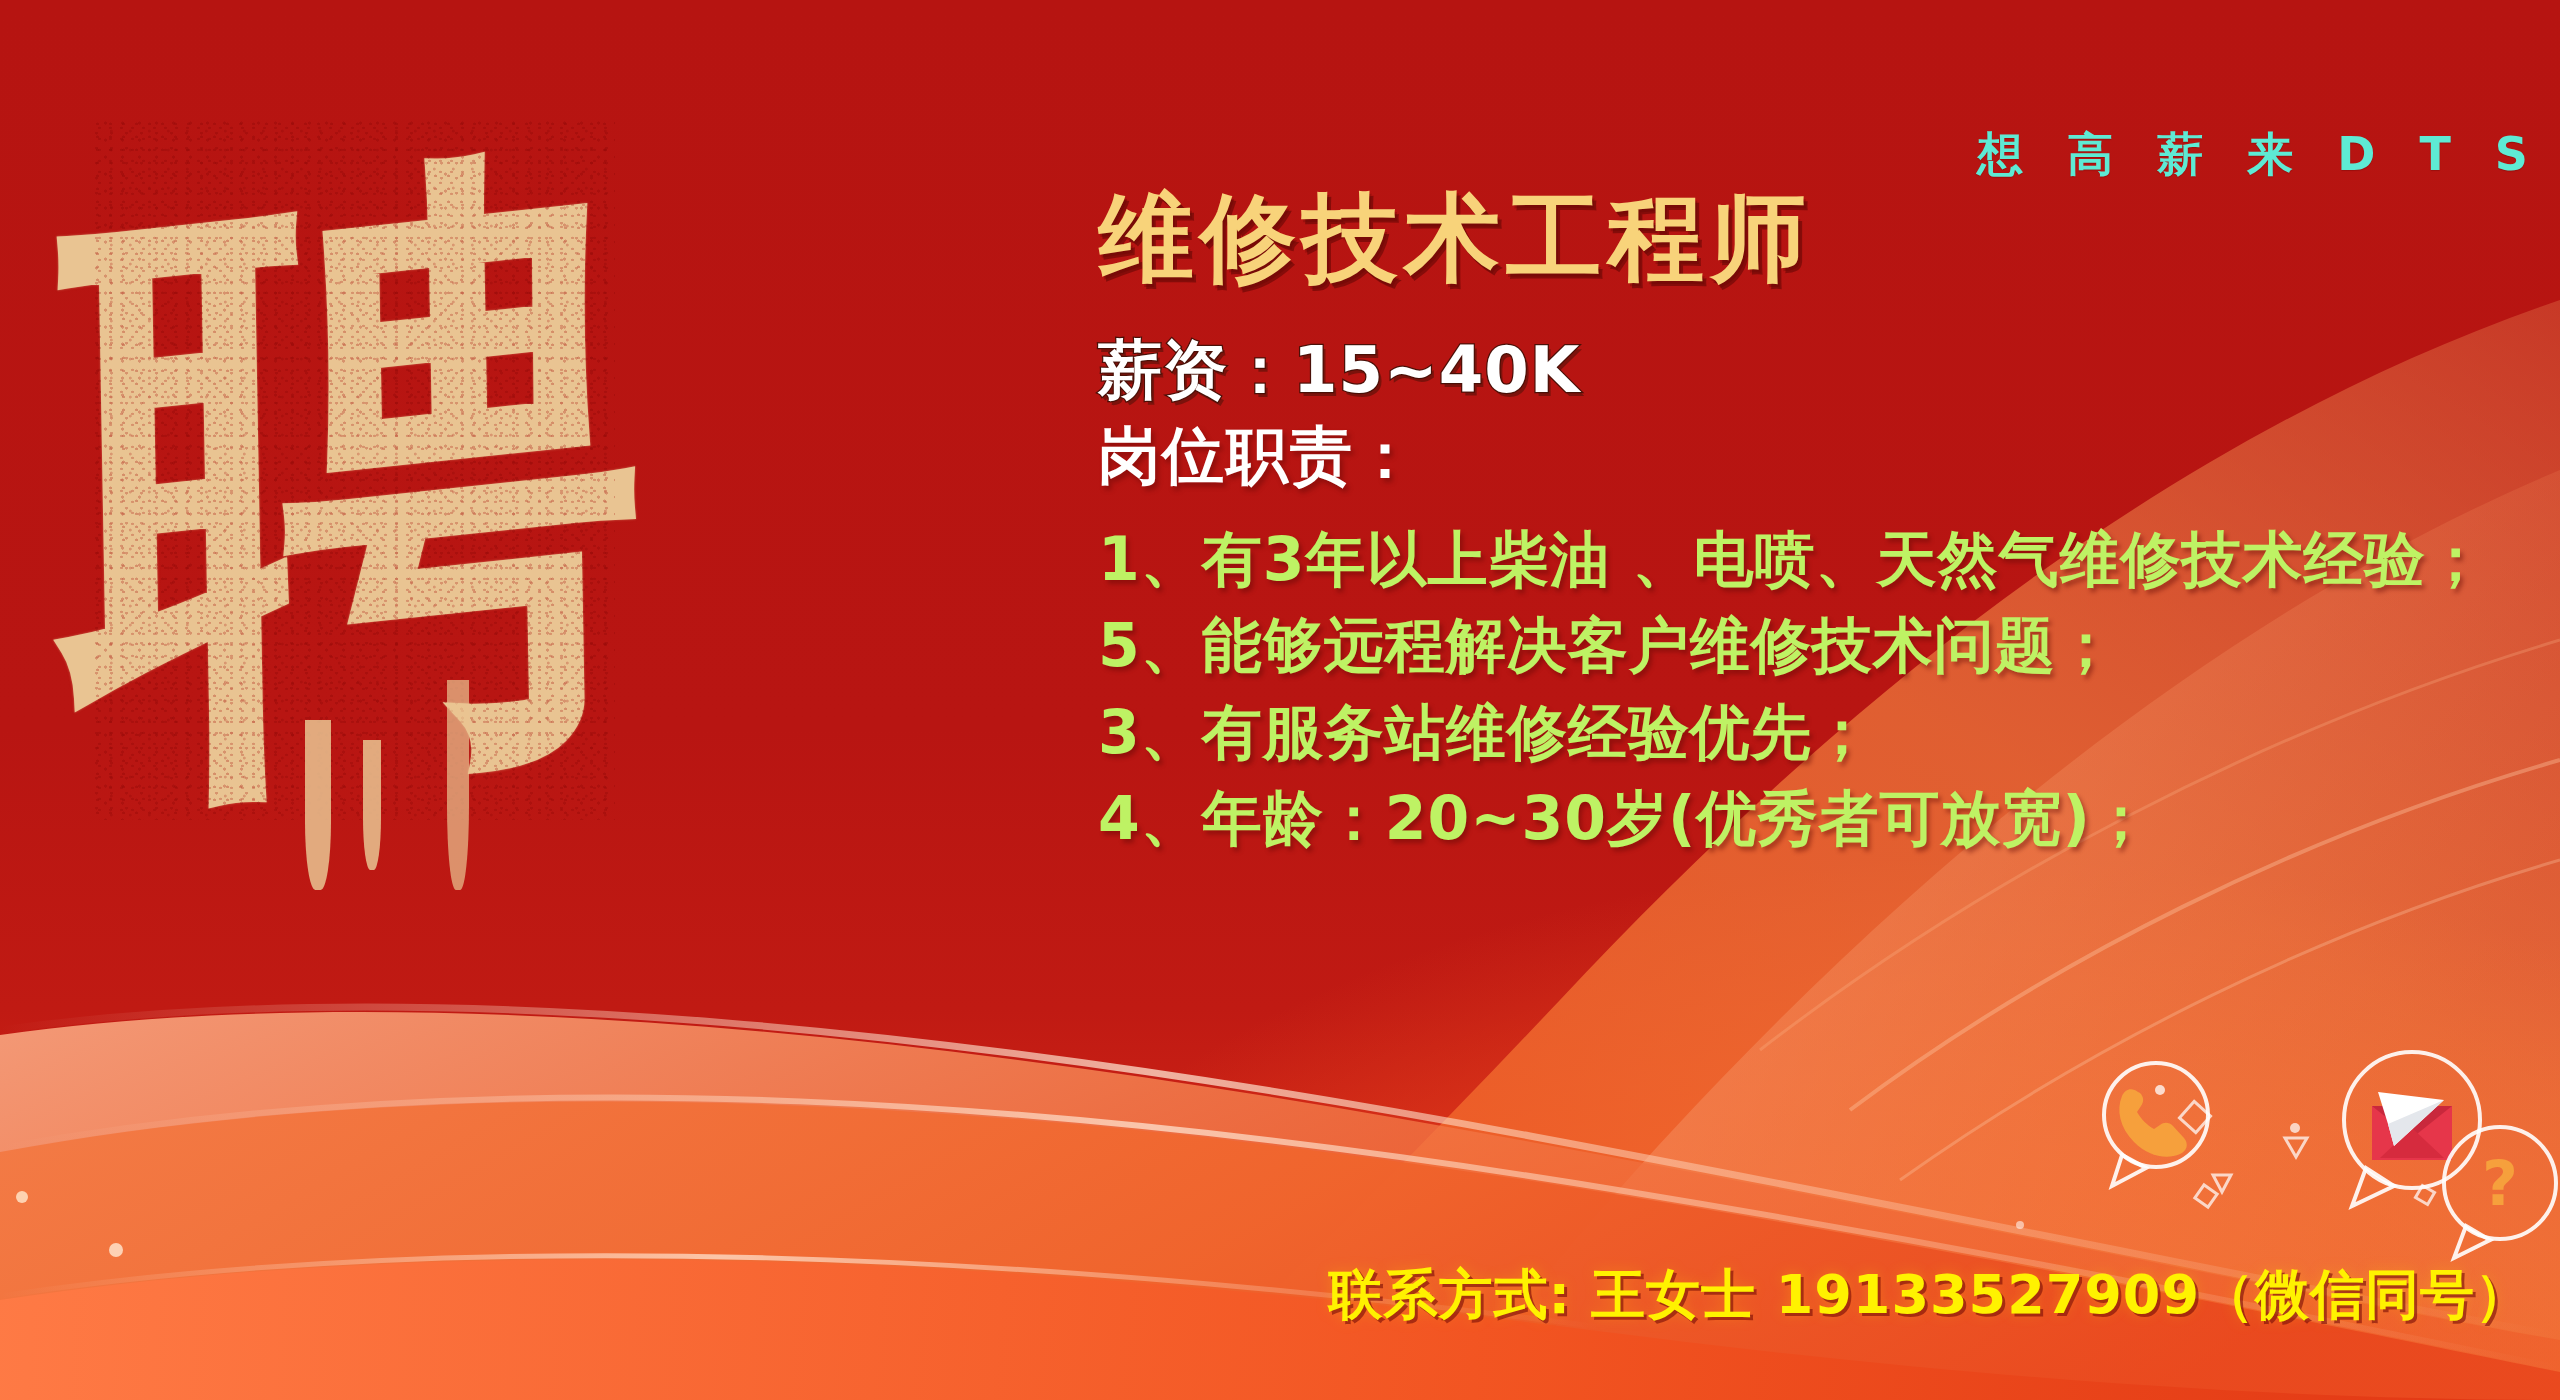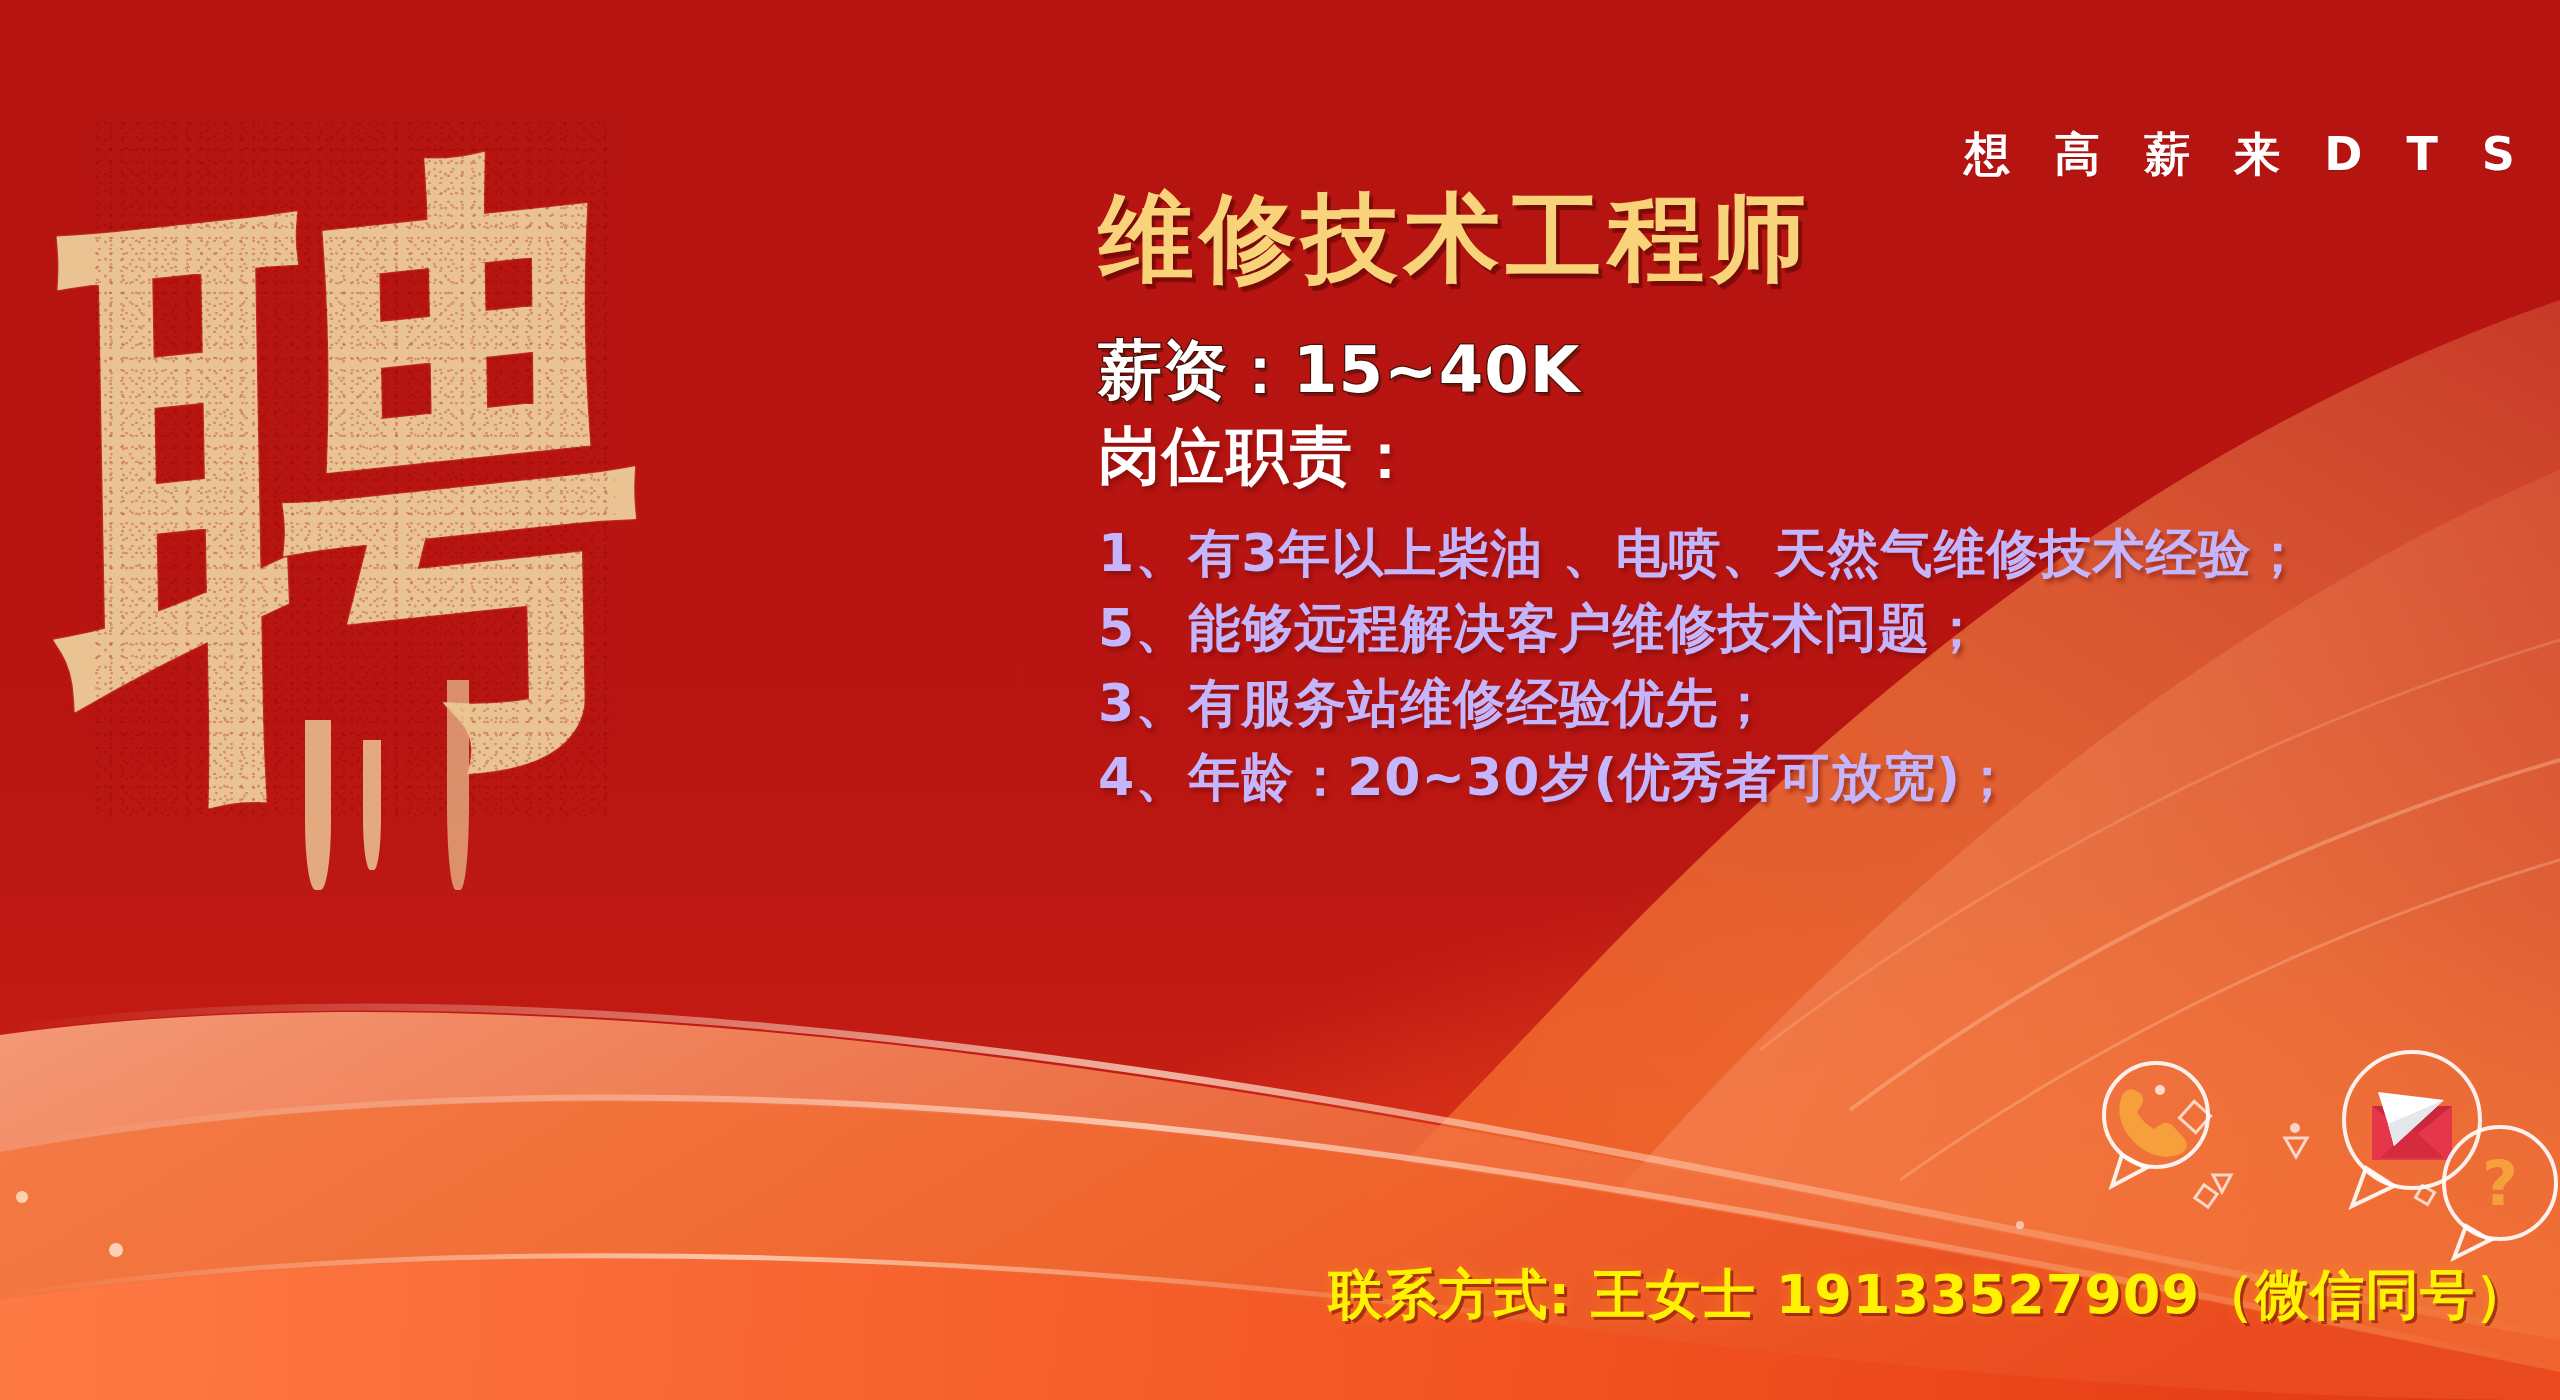--- a/index.html
+++ b/index.html
@@ -53,22 +53,22 @@
       radial-gradient(circle at 41% 72%, rgba(184,21,18,.5) 0 1.1px, transparent 1.5px),
       radial-gradient(circle at 85% 58%, rgba(184,21,18,.45) 0 1.3px, transparent 1.7px),
       radial-gradient(circle at 10% 88%, rgba(184,21,18,.5) 0 1.2px, transparent 1.6px);
     background-size:13px 13px, 17px 17px, 11px 11px, 19px 19px, 15px 15px;
   }
   .calli .drip{position:absolute;background:#E9C492;opacity:.85;border-radius:0 0 40% 40%;}
 
   
   .tagline{
     position:absolute;
-    right:31px; top:124px;
-    color:#ffffff;
+    right:18px; top:124px;
+    color:#5eead4;
     font-size:46px;
     font-weight:700;
     letter-spacing:14px;
     white-space:nowrap;
     text-shadow:0 1px 1px rgba(90,0,0,.30);
   }
 
   
   .content{
     position:absolute;
@@ -104,23 +104,23 @@
     font-size:62px;
     font-weight:800;
     color:#FFFFFF;
     letter-spacing:2px;
     white-space:nowrap;
     text-shadow:3px 4px 5px rgba(92,6,4,.45);
   }
 
   .duties{list-style:none;margin:18px 0 0 0;padding:0;}
   .duties li{
-    font-size:52px;
-    font-weight:700;
-    color:#c4b5fd;
+    font-size:60px;
+    font-weight:700;
+    color:#bef264;
     letter-spacing:1px;
     line-height:1.44;
     white-space:nowrap;
     text-shadow:3px 4px 4px rgba(92,6,4,.42);
   }
 
   
   .contact{
     position:absolute;
     right:30px; bottom:68px;

